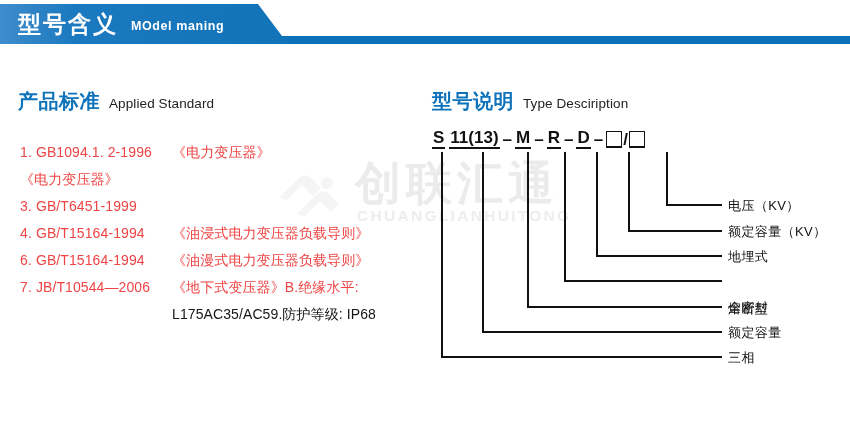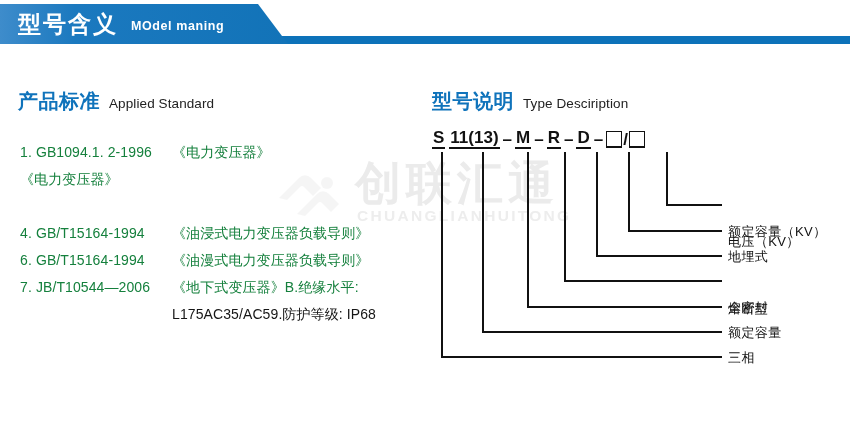--- a/index.html
+++ b/index.html
@@ -63,21 +63,21 @@
     color:#222222;font-size:13.5px;margin-left:9px;letter-spacing:.1px;
   }
   #sec-left{left:18px;top:88px;}
   #sec-right{left:432px;top:88px;}
 
   
   .std-list{position:absolute;left:20px;top:144px;width:410px;}
   .std-row{
     display:flex;align-items:baseline;
     height:27px;
-    font-size:14px;color:#15803d;white-space:nowrap;
+    font-size:14px;color:#ef4444;white-space:nowrap;
   }
   .std-code{display:inline-block;width:152px;letter-spacing:.1px;}
   .std-name{letter-spacing:.1px;}
   .std-cont{
     height:27px;font-size:14px;color:#151515;white-space:nowrap;
     padding-left:152px;letter-spacing:.1px;
   }
 
   
   .model-row{
@@ -148,20 +148,21 @@
 
 <div class="std-list">
   <div class="std-row">
     <span class="std-code"><span>1.</span>&nbsp;<span>GB1094.1. 2-1996</span></span>
     <span class="std-name">《电力变压器》</span>
   </div>
   <div class="std-row">
     <span class="std-name">《电力变压器》</span>
   </div>
   <div class="std-row">
+    <span class="std-code"><span>3.</span>&nbsp;<span>GB/T6451-1999</span></span>
   </div>
   <div class="std-row">
     <span class="std-code"><span>4.</span>&nbsp;<span>GB/T15164-1994</span></span>
     <span class="std-name">《油浸式电力变压器负载导则》</span>
   </div>
   <div class="std-row">
     <span class="std-code"><span>6.</span>&nbsp;<span>GB/T15164-1994</span></span>
     <span class="std-name">《油漫式电力变压器负载导则》</span>
   </div>
   <div class="std-row">
@@ -203,19 +204,19 @@
     <path d="M565,152 L565,281 L722,281"></path>
 
     <path d="M528,152 L528,307 L722,307"></path>
 
     <path d="M483,152 L483,332 L722,332"></path>
 
     <path d="M442,152 L442,357 L722,357"></path>
   </g>
 </svg>
 
-<div class="lead-label" style="left:728px;top:199px;margin-top:36px;">电压（KV）</div>
+<div class="lead-label" style="left:728px;top:199px;">电压（KV）</div>
 <div class="lead-label" style="left:728px;top:225px;">额定容量（KV）</div>
 <div class="lead-label" style="left:728px;top:250px;">地埋式</div>
 <div class="lead-label" style="left:728px;top:265px;margin-top:37px;">熔断型</div>
 <div class="lead-label" style="left:728px;top:301px;">全密封</div>
 <div class="lead-label" style="left:728px;top:326px;">额定容量</div>
 <div class="lead-label" style="left:728px;top:351px;">三相</div>
 
 </body></html>

